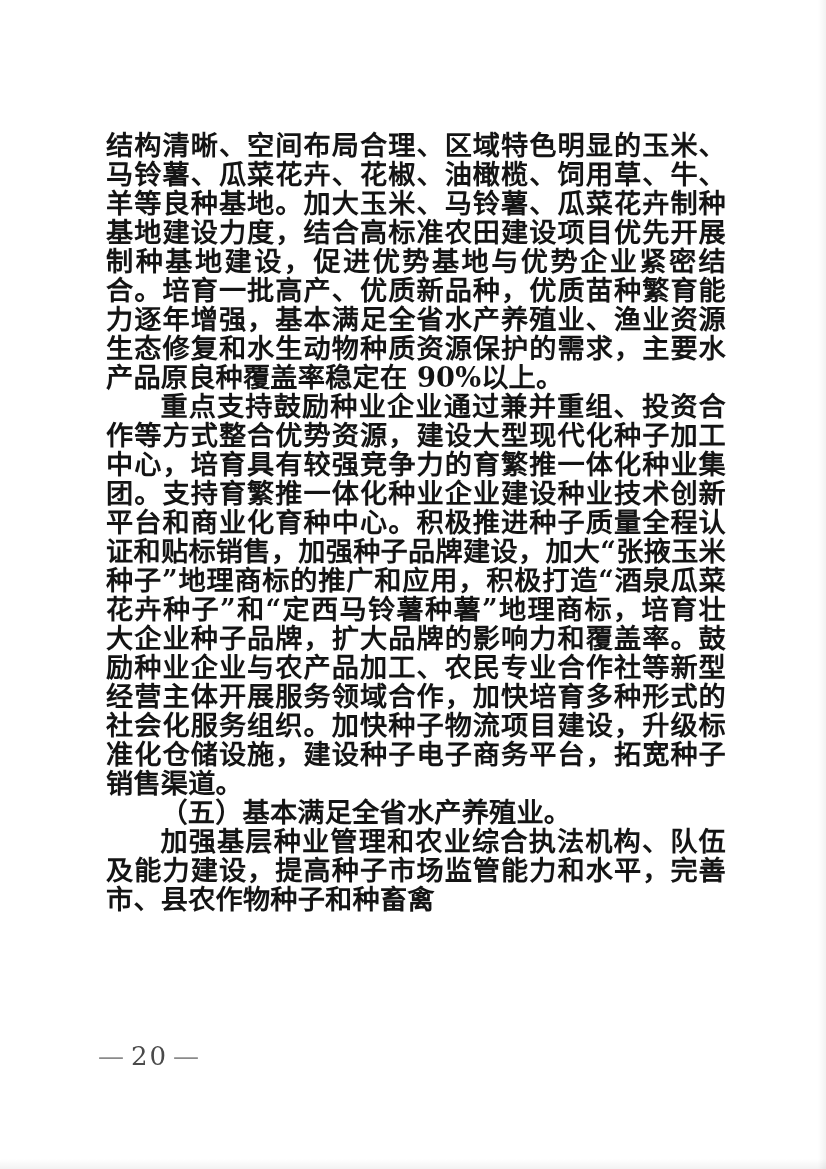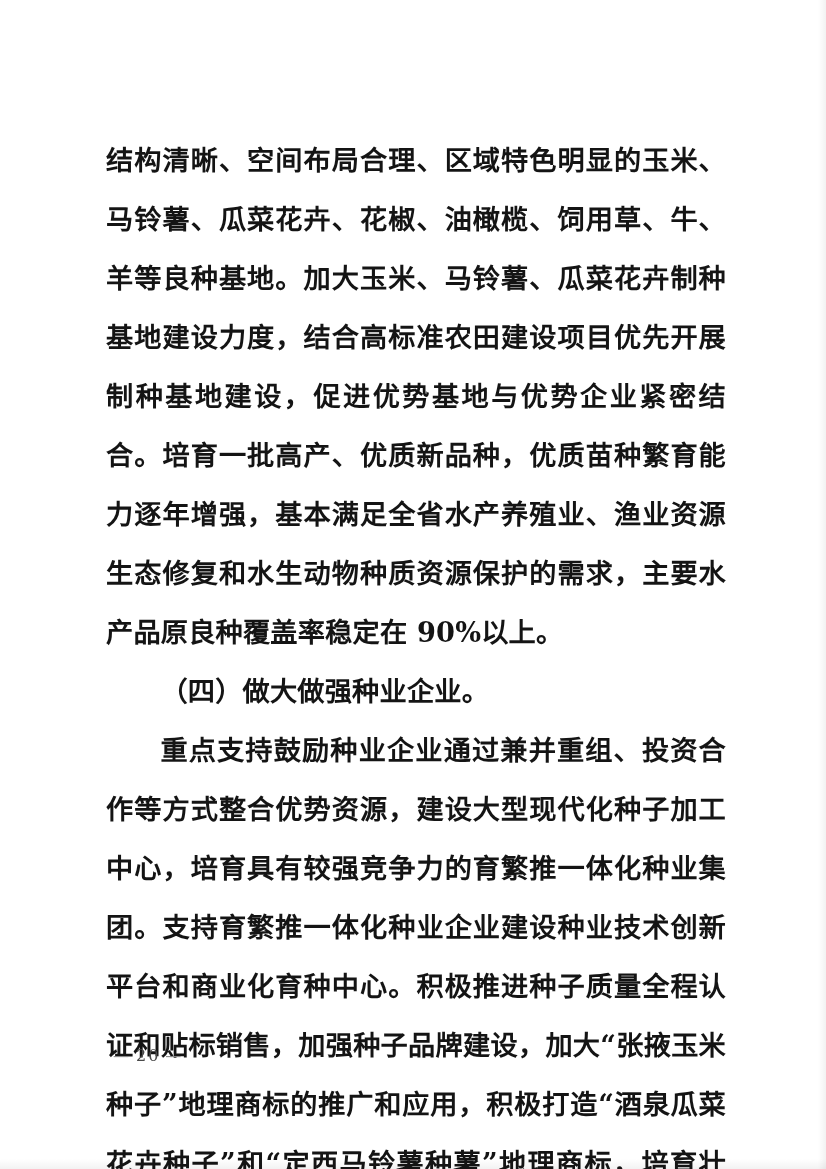--- a/index.html
+++ b/index.html
@@ -43,45 +43,45 @@
   .text-body {
     position: absolute;
     left: 106px;
     top: 131px;
     width: 620px;
   }
 
   .para {
     margin: 0;
     font-size: 27.2px;
-    line-height: 59px;
+    line-height: 29px;
     letter-spacing: 0.2px;
     text-align: justify;
     text-justify: inter-character;
     text-align-last: left;
     font-weight: 600;
     color: #141414;
   }
 
   .para.indent {
     text-indent: 2em;
   }
 
   .para.heading {
     text-indent: 2em;
     font-weight: 700;
   }
 
   
   .page-number {
     position: absolute;
-    left: 108px;
+    left: 93px;
     top: 1043px;
     width: 220px;
-    font-size: 16px;
+    font-size: 26px;
     line-height: 26px;
     color: #5a5a5a;
     letter-spacing: 2px;
     font-weight: 400;
     white-space: nowrap;
   }
   .page-number .dash {
     color: #8a8a8a;
     padding: 0 5px;
   }
@@ -94,21 +94,20 @@
 
 <div class="page">
 
   <div class="scan-edge-right"></div>
   <div class="scan-edge-bottom"></div>
 
   <div class="text-body">
 
     <p class="para">结构清晰、空间布局合理、区域特色明显的玉米、马铃薯、瓜菜花卉、花椒、油橄榄、饲用草、牛、羊等良种基地。加大玉米、马铃薯、瓜菜花卉制种基地建设力度，结合高标准农田建设项目优先开展制种基地建设，促进优势基地与优势企业紧密结合。培育一批高产、优质新品种，优质苗种繁育能力逐年增强，基本满足全省水产养殖业、渔业资源生态修复和水生动物种质资源保护的需求，主要水产品原良种覆盖率稳定在 90%以上。</p>
 
-    <p class="para heading">（四）做大做强种业企业。</p>
 
     <p class="para indent">重点支持鼓励种业企业通过兼并重组、投资合作等方式整合优势资源，建设大型现代化种子加工中心，培育具有较强竞争力的育繁推一体化种业集团。支持育繁推一体化种业企业建设种业技术创新平台和商业化育种中心。积极推进种子质量全程认证和贴标销售，加强种子品牌建设，加大“张掖玉米种子”地理商标的推广和应用，积极打造“酒泉瓜菜花卉种子”和“定西马铃薯种薯”地理商标，培育壮大企业种子品牌，扩大品牌的影响力和覆盖率。鼓励种业企业与农产品加工、农民专业合作社等新型经营主体开展服务领域合作，加快培育多种形式的社会化服务组织。加快种子物流项目建设，升级标准化仓储设施，建设种子电子商务平台，拓宽种子销售渠道。</p>
 
     <p class="para heading">（五）基本满足全省水产养殖业。</p>
 
     <p class="para indent">加强基层种业管理和农业综合执法机构、队伍及能力建设，提高种子市场监管能力和水平，完善市、县农作物种子和种畜禽</p>
 
   </div>
 
   <div class="page-number">

